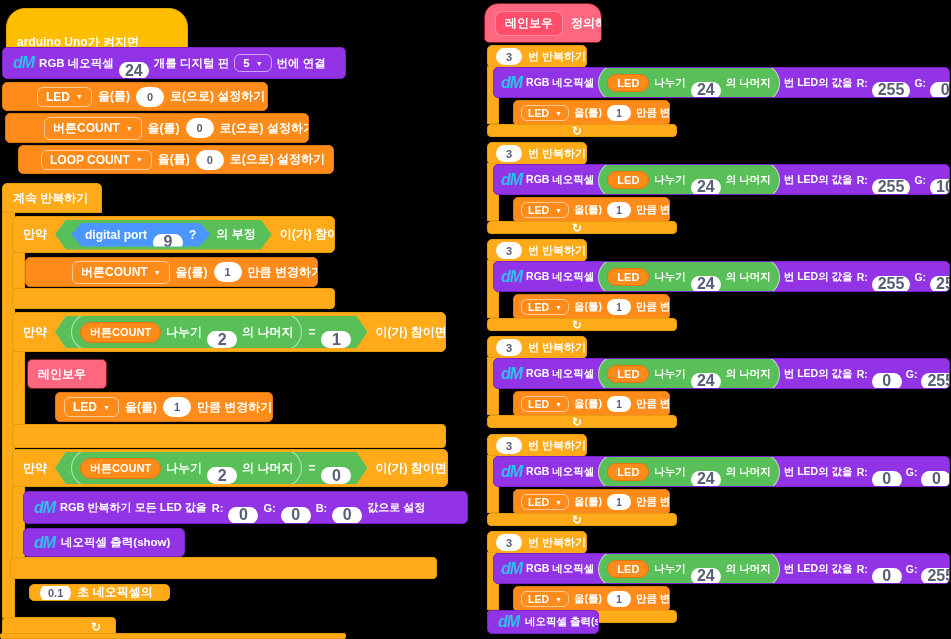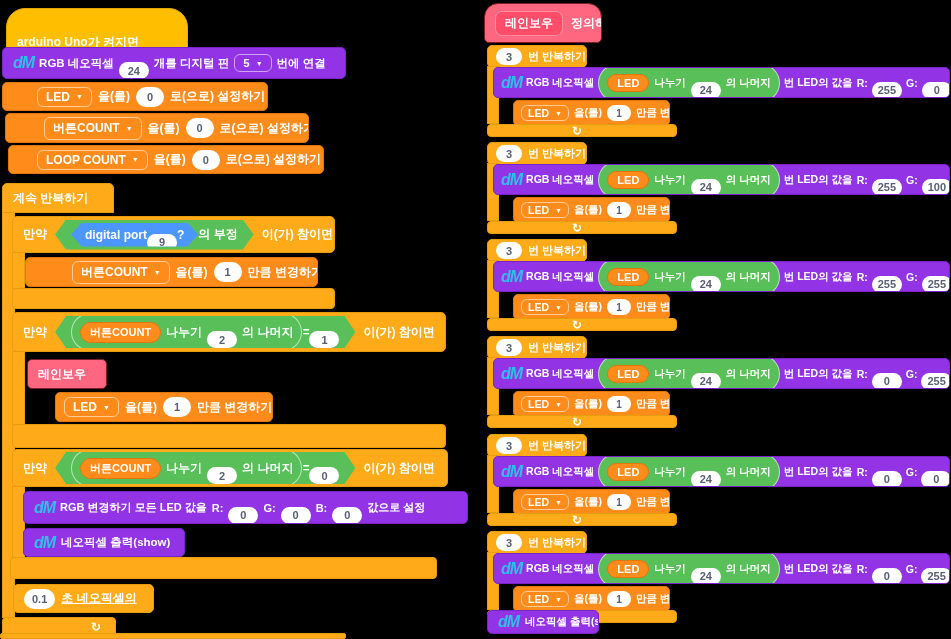--- a/index.html
+++ b/index.html
@@ -10,25 +10,25 @@
   .amber{background:#FFAB19;border:1px solid #e79e0e;}
   .orange{background:#FF8C1A;border:1px solid #e0760e;}
   .purple{background:#9233E5;border:1px solid #7a23c6;}
   .yellow{background:#FFBF00;border:1px solid #e0a800;border-radius:19px 19px 5px 5px;}
   .pink{background:#FF6680;border:1px solid #7f1d1d;}
   .arm{position:absolute;background:#FFAB19;border:1px solid #e79e0e;box-sizing:border-box;}
   .bar{position:absolute;background:#FFAB19;border:1px solid #e79e0e;border-radius:4px;box-sizing:border-box;
        display:flex;align-items:center;color:#fff;}
   .bubble{background:#fff;border-radius:999px;height:20px;min-width:28px;padding:0 8px;box-sizing:border-box;
           display:inline-flex;align-items:center;justify-content:center;color:#575E75;font-size:11px;flex:none;}
-  .bubble.sm{height:17px;min-width:30px;font-size:11px;padding:0 6px;margin-top:15px;}
+  .bubble.sm{height:17px;min-width:30px;font-size:16px;padding:0 6px;margin-top:15px;}
   .dd{border:1px solid rgba(255,255,255,.55);border-radius:6px;padding:2px 8px;display:inline-flex;
       align-items:center;gap:6px;flex:none;}
   .caret{font-size:7px;line-height:1;}
-  .hex{display:inline-flex;align-items:center;padding:0 16px;height:30px;flex:none;
+  .hex{display:inline-flex;align-items:center;gap:6px;padding:0 16px;height:30px;flex:none;
        clip-path:polygon(11px 0,calc(100% - 11px) 0,100% 50%,calc(100% - 11px) 100%,11px 100%,0 50%);}
   .hex.green{background:#59C059;}
   .hex.blue{background:#4C97FF;height:24px;padding:0 14px;}
   .rep{display:inline-flex;align-items:center;gap:5px;padding:2px 8px;background:#59C059;
        border:1px solid rgba(255,255,255,.6);border-radius:999px;flex:none;}
   .vpill{background:#FF8C1A;border:1px solid #e0760e;border-radius:999px;padding:2px 9px;font-size:11px;flex:none;}
   .icon-dm{color:#2EC0EA;font-style:italic;font-weight:800;font-size:16px;letter-spacing:-1px;flex:none;}
   .arrow{font-size:12px;line-height:1;}
   .tab::before{content:"";position:absolute;top:-4px;left:12px;width:26px;height:5px;background:inherit;border-radius:3px 3px 0 0;}
   .defhat{border-radius:14px 14px 5px 5px;}
@@ -77,31 +77,31 @@
   <div class="blk orange tab" style="left:5px;top:113px;width:304px;height:30px;padding-left:38px;">
     <span class="dd">
       <span>버튼COUNT</span>
       <span class="caret">▼</span>
     </span>
     <span>을(를)</span>
     <span class="bubble">0</span>
     <span>로(으로) 설정하기</span>
   </div>
 
-  <div class="blk orange tab" style="left:8px;top:145px;width:316px;height:29px;padding-left:28px;">
+  <div class="blk orange tab" style="left:18px;top:145px;width:316px;height:29px;padding-left:22px;">
     <span class="dd">
       <span>LOOP COUNT</span>
       <span class="caret">▼</span>
     </span>
     <span>을(를)</span>
     <span class="bubble">0</span>
     <span>로(으로) 설정하기</span>
   </div>
 
-  <div class="blk amber tab" style="left:2px;top:183px;width:112px;height:30px;border-radius:5px 5px 0 0;">
+  <div class="blk amber tab" style="left:2px;top:183px;width:100px;height:30px;border-radius:5px 5px 0 0;">
     <span>계속 반복하기</span>
   </div>
   <div class="arm" style="left:2px;top:212px;width:13px;height:406px;"></div>
   <div class="bar" style="left:2px;top:617px;width:114px;height:20px;justify-content:flex-end;padding-right:14px;">
     <span class="arrow">↻</span>
   </div>
   <div class="bar" style="left:0px;top:633px;width:346px;height:6px;border-radius:2px;"></div>
 
   <div class="blk amber" style="left:12px;top:216px;width:323px;height:37px;gap:8px;">
     <span>만약</span>
@@ -171,36 +171,36 @@
       <span>=</span>
       <span class="bubble sm">0</span>
     </span>
     <span>이(가) 참이면</span>
   </div>
   <div class="arm" style="left:12px;top:486px;width:13px;height:72px;"></div>
   <div class="bar" style="left:10px;top:557px;width:427px;height:22px;"></div>
 
   <div class="blk purple tab" style="left:23px;top:491px;width:445px;height:33px;font-size:11px;gap:5px;">
     <span class="icon-dm">dM</span>
-    <span>RGB 변경하기 모든 LED 값을</span>
+    <span>RGB 반복하기 모든 LED 값을</span>
     <span>R:</span>
     <span class="bubble sm">0</span>
     <span>G:</span>
     <span class="bubble sm">0</span>
     <span>B:</span>
     <span class="bubble sm">0</span>
     <span>값으로 설정</span>
   </div>
 
   <div class="blk purple tab" style="left:23px;top:528px;width:162px;height:29px;font-size:11.5px;">
     <span class="icon-dm">dM</span>
     <span>네오픽셀 출력(show)</span>
   </div>
 
-  <div class="blk amber tab" style="left:13px;top:584px;width:141px;height:29px;text-decoration:underline;">
+  <div class="blk amber tab" style="left:29px;top:584px;width:141px;height:17px;">
     <span class="bubble">0.1</span>
     <span>초 네오픽셀의</span>
   </div>
 
   <div class="blk pink defhat" style="left:484px;top:3px;width:118px;height:40px;padding:0 10px;gap:8px;">
     <span class="proto">레인보우</span>
     <span>정의하기</span>
   </div>
 
   <div id="groups">

